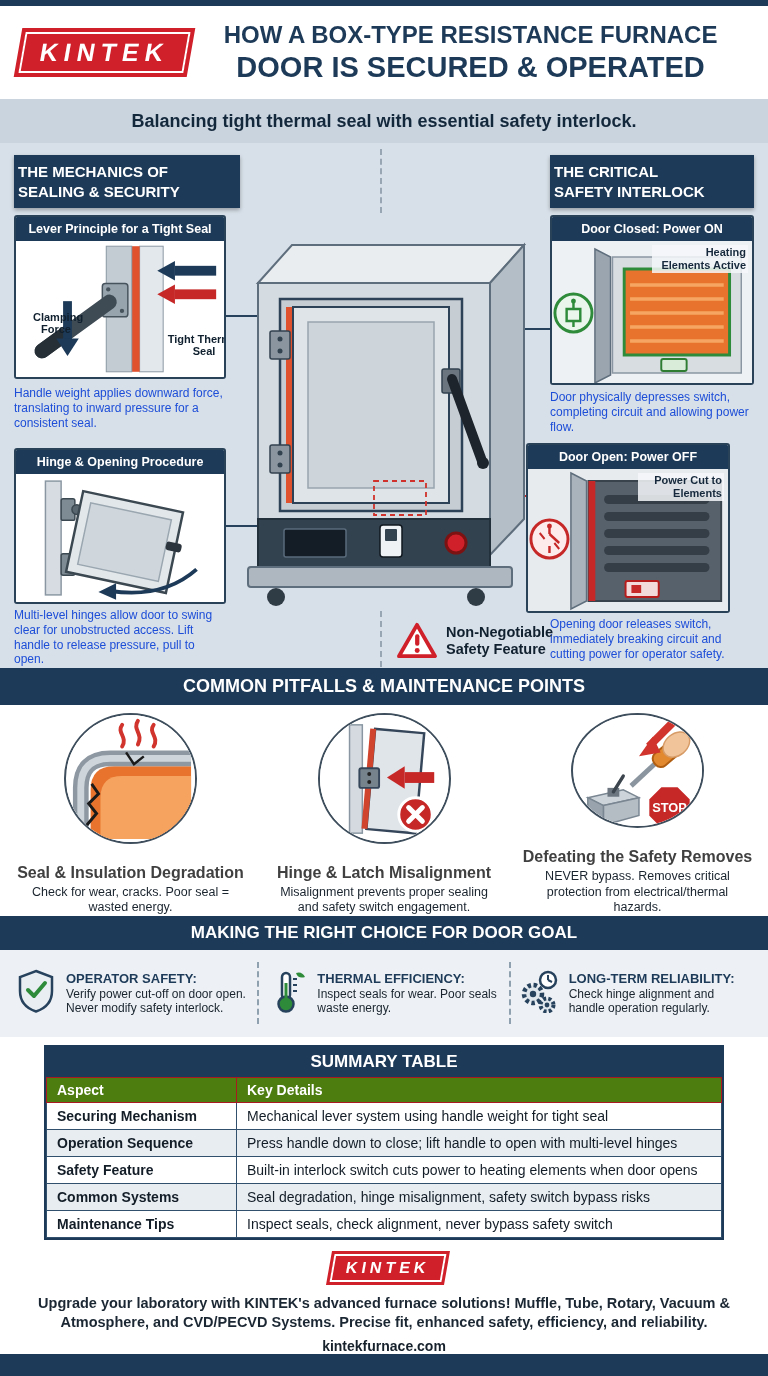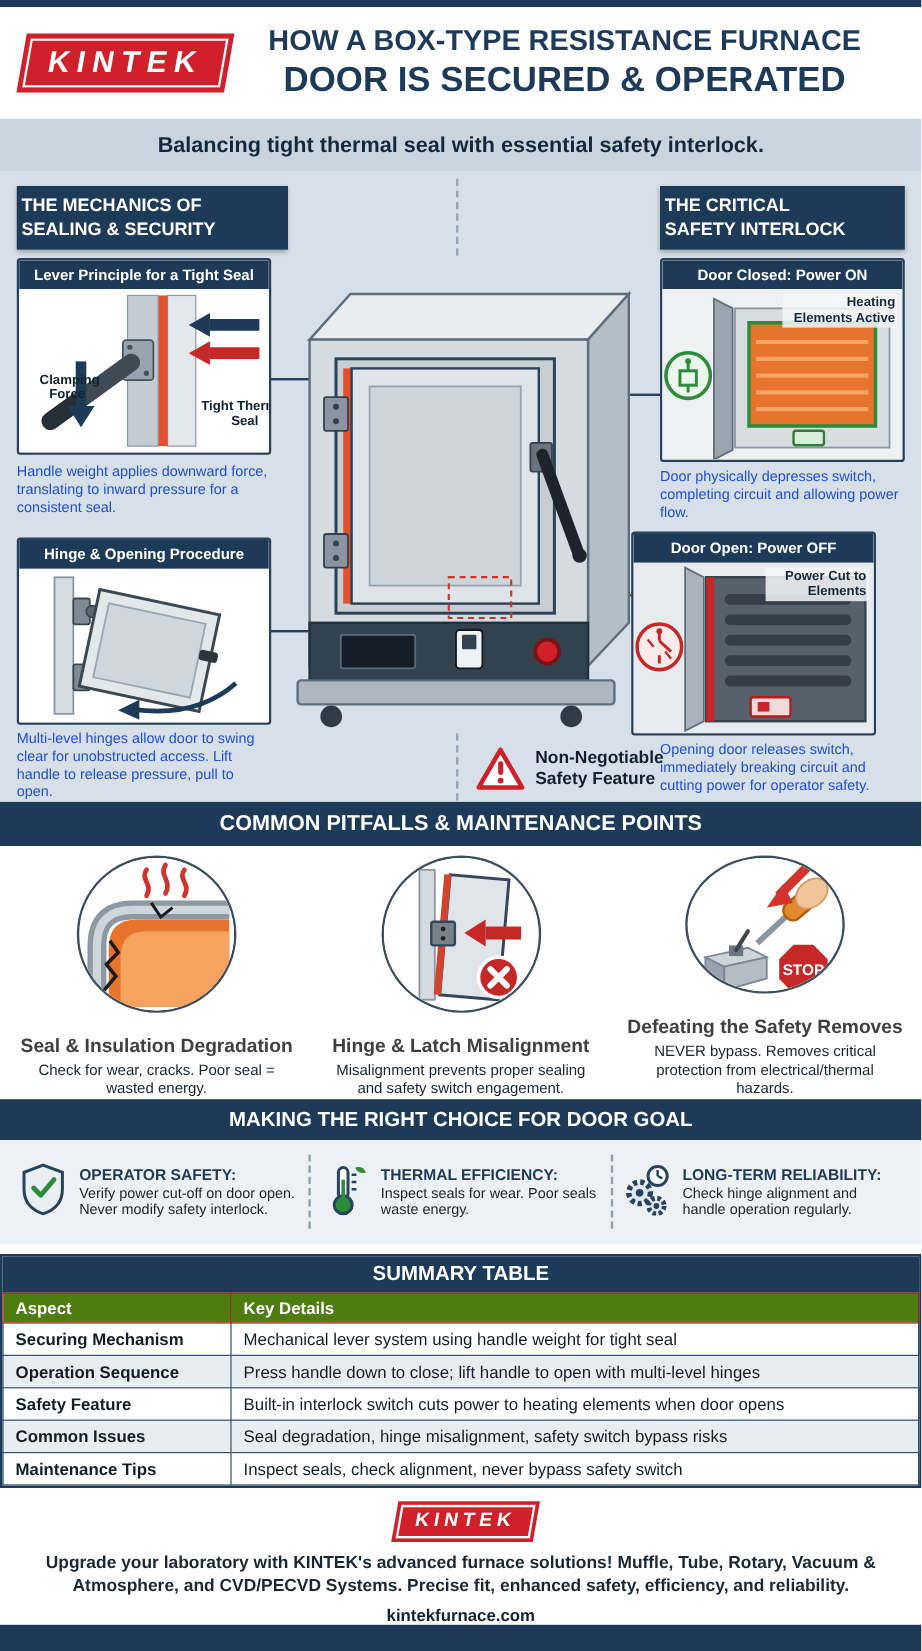--- a/index.html
+++ b/index.html
@@ -47,21 +47,21 @@
   .pitfall-title{font-size:16px;font-weight:800;color:#404040;margin-top:20px;}
   .pitfall-caption{font-size:12.5px;color:#1a242e;line-height:1.25;margin-top:3px;font-weight:500;width:230px;}
   
   .choices-body{height:88px;background:#edf1f5;display:flex;align-items:center;padding:0 8px;}
   .choice{flex:1;display:flex;align-items:center;gap:8px;padding:0 8px;}
   .choice-icon{flex:0 0 42px;}
   .choice-title{font-size:13px;font-weight:800;color:#1d3a58;}
   .choice-text{font-size:12px;color:#19232d;line-height:1.22;font-weight:500;margin-top:1px;}
   .vdiv{width:0;height:62px;border-left:2px dashed #8fa0ae;}
   
-  .summary{width:768px;margin:8px auto 0;border:2px solid #1d3a58;background:#fff;}
+  .summary{width:680px;margin:8px auto 0;border:2px solid #1d3a58;background:#fff;}
   .summary-head{background:#1d3a58;color:#fff;text-align:center;font-weight:800;font-size:17px;padding:5px 0;}
   table{width:100%;border-collapse:collapse;}
   th{background:#4d7c0f;color:#fff;font-size:14px;font-weight:700;text-align:left;padding:4px 10px;border:1px solid #a91a20;}
   th:first-child{width:190px;}
   td{font-size:14px;padding:5px 10px;border:1px solid #31506e;color:#131d27;}
   td:first-child{font-weight:700;}
   tbody tr:nth-child(even){background:#e8edf2;}
   
   .footer{flex:1;display:flex;flex-direction:column;align-items:center;background:#fff;}
   .logo-small{margin-top:14px;padding:3px 12px;border-width:2px;outline-width:3px;}
@@ -411,21 +411,21 @@
         </tr>
         <tr>
           <td>Operation Sequence</td>
           <td>Press handle down to close; lift handle to open with multi-level hinges</td>
         </tr>
         <tr>
           <td>Safety Feature</td>
           <td>Built-in interlock switch cuts power to heating elements when door opens</td>
         </tr>
         <tr>
-          <td>Common Issues</td>
+          <td>Common Systems</td>
           <td>Seal degradation, hinge misalignment, safety switch bypass risks</td>
         </tr>
         <tr>
           <td>Maintenance Tips</td>
           <td>Inspect seals, check alignment, never bypass safety switch</td>
         </tr>
       </tbody>
     </table>
   </div>
 

